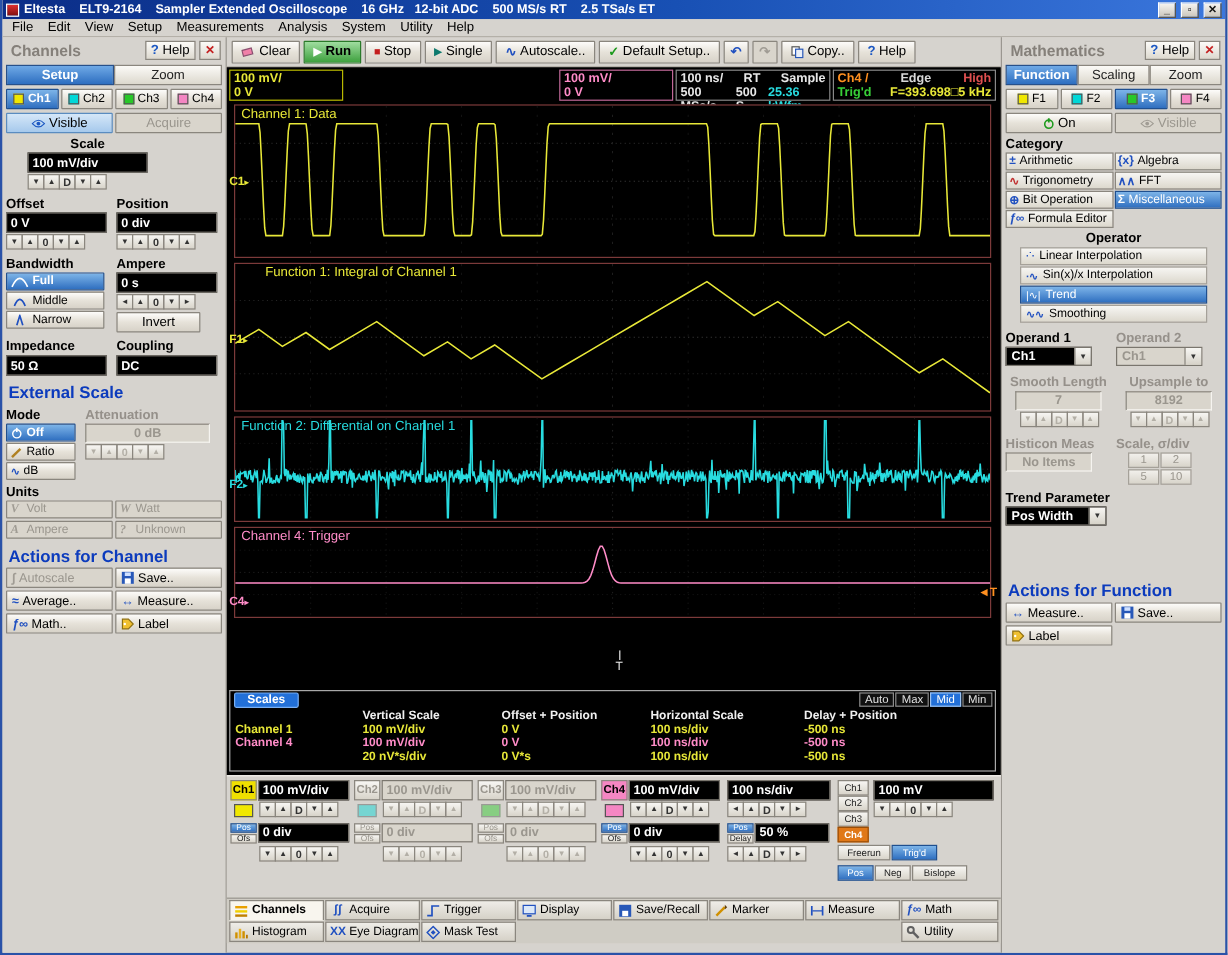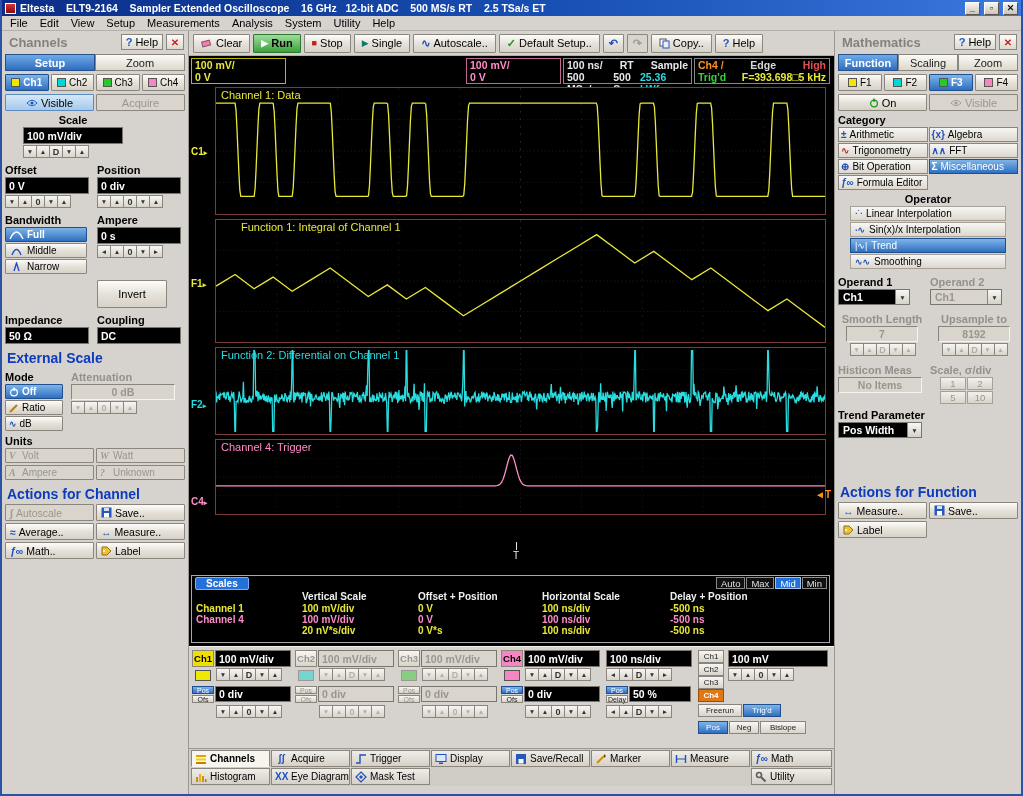--- a/index.html
+++ b/index.html
@@ -56,21 +56,21 @@
 .tb.run{background:linear-gradient(#9fdd9f,#3da03d);border-color:#2a7a2a;font-weight:bold}
 .runplay{color:#fff;font-size:9px}
 .stopsq{color:#c41e1e;font-size:9px}
 .snglplay{color:#0e7a6e;font-size:9px}
 .chk{color:#1d9a1d;font-weight:bold}
 .tb.sq{width:21px;padding:0}
 
 .scope{position:relative;height:590px;background:#000;overflow:hidden}
 .robox{position:absolute;top:2px;height:26px;border:1px solid #888;padding:0 3px;font-weight:bold;font-size:10.5px;line-height:12px}
 .roline{display:flex;justify-content:space-between;gap:4px}
-.panels{position:absolute;left:26px;right:8px;top:31px}
+.panels{position:absolute;left:6px;right:8px;top:31px}
 .wpanel{position:relative;border:1px solid #7c3a3a;margin-bottom:4px;background:#000}
 .wpanel svg{display:block;width:100%;height:100%}
 .plabel{position:absolute;top:1px;left:5px;font-size:11px;pointer-events:none}
 .p-ch1{height:128px}.p-f1{height:124px}.p-f2{height:88px}.p-ch4{height:76px}
 .smarker{position:absolute;left:2px;font-size:10px;font-weight:bold}
 .smarker .arr{font-size:7px}
 .trmark{position:absolute;right:3px;top:433px;color:#ff9020;font-size:10px;font-weight:bold}
 .tmark{position:absolute;left:324px;top:486px;color:#e8e8e8;text-align:center;font-size:10px}
 .tmark .tline{width:1px;height:8px;background:#e8e8e8;margin:0 auto}
 .scales{position:absolute;left:2px;right:4px;bottom:3px;height:68px;background:#000;border:1px solid #a8a8a8}
@@ -262,21 +262,21 @@
         <div class="col">
           <div class="seclbl">Ampere</div>
           <span class="bdisp" style="width:84px">0 s</span><br>
           <span class="spin">
               <span class="sp">◄</span>
               <span class="sp">▲</span>
               <span class="sp mid">0</span>
               <span class="sp">▼</span>
               <span class="sp">►</span>
             </span><br>
-          <span class="btn" style="width:70px;height:28px;margin-top:22px">
+          <span class="btn" style="width:70px;height:17px;margin-top:2px">
               <span>Invert</span>
             </span>
         </div>
       </div>
 
       <div class="two" style="margin-top:3px">
         <div class="col">
           <div class="seclbl">Impedance</div>
           <span class="bdisp" style="width:84px">50 Ω</span>
         </div>
@@ -1019,21 +1019,21 @@
               <span class="sp mid">D</span>
               <span class="sp">▼</span>
               <span class="sp">▲</span>
             </span>
         </div>
       </div>
 
       <div class="two" style="margin-top:5px">
         <div class="col">
           <div class="seclbl glbl">Histicon Meas</div>
-          <span class="ddisp" style="width:84px">No Items</span>
+          <span class="ddisp" style="width:72px">No Items</span>
         </div>
         <div class="col">
           <div class="seclbl glbl">Scale, σ/div</div>
           <div class="sigg" style="margin-left:10px">
             <span class="sigb">1</span>
             <span class="sigb">2</span>
             <span class="sigb">5</span>
             <span class="sigb">10</span>
           </div>
         </div>

